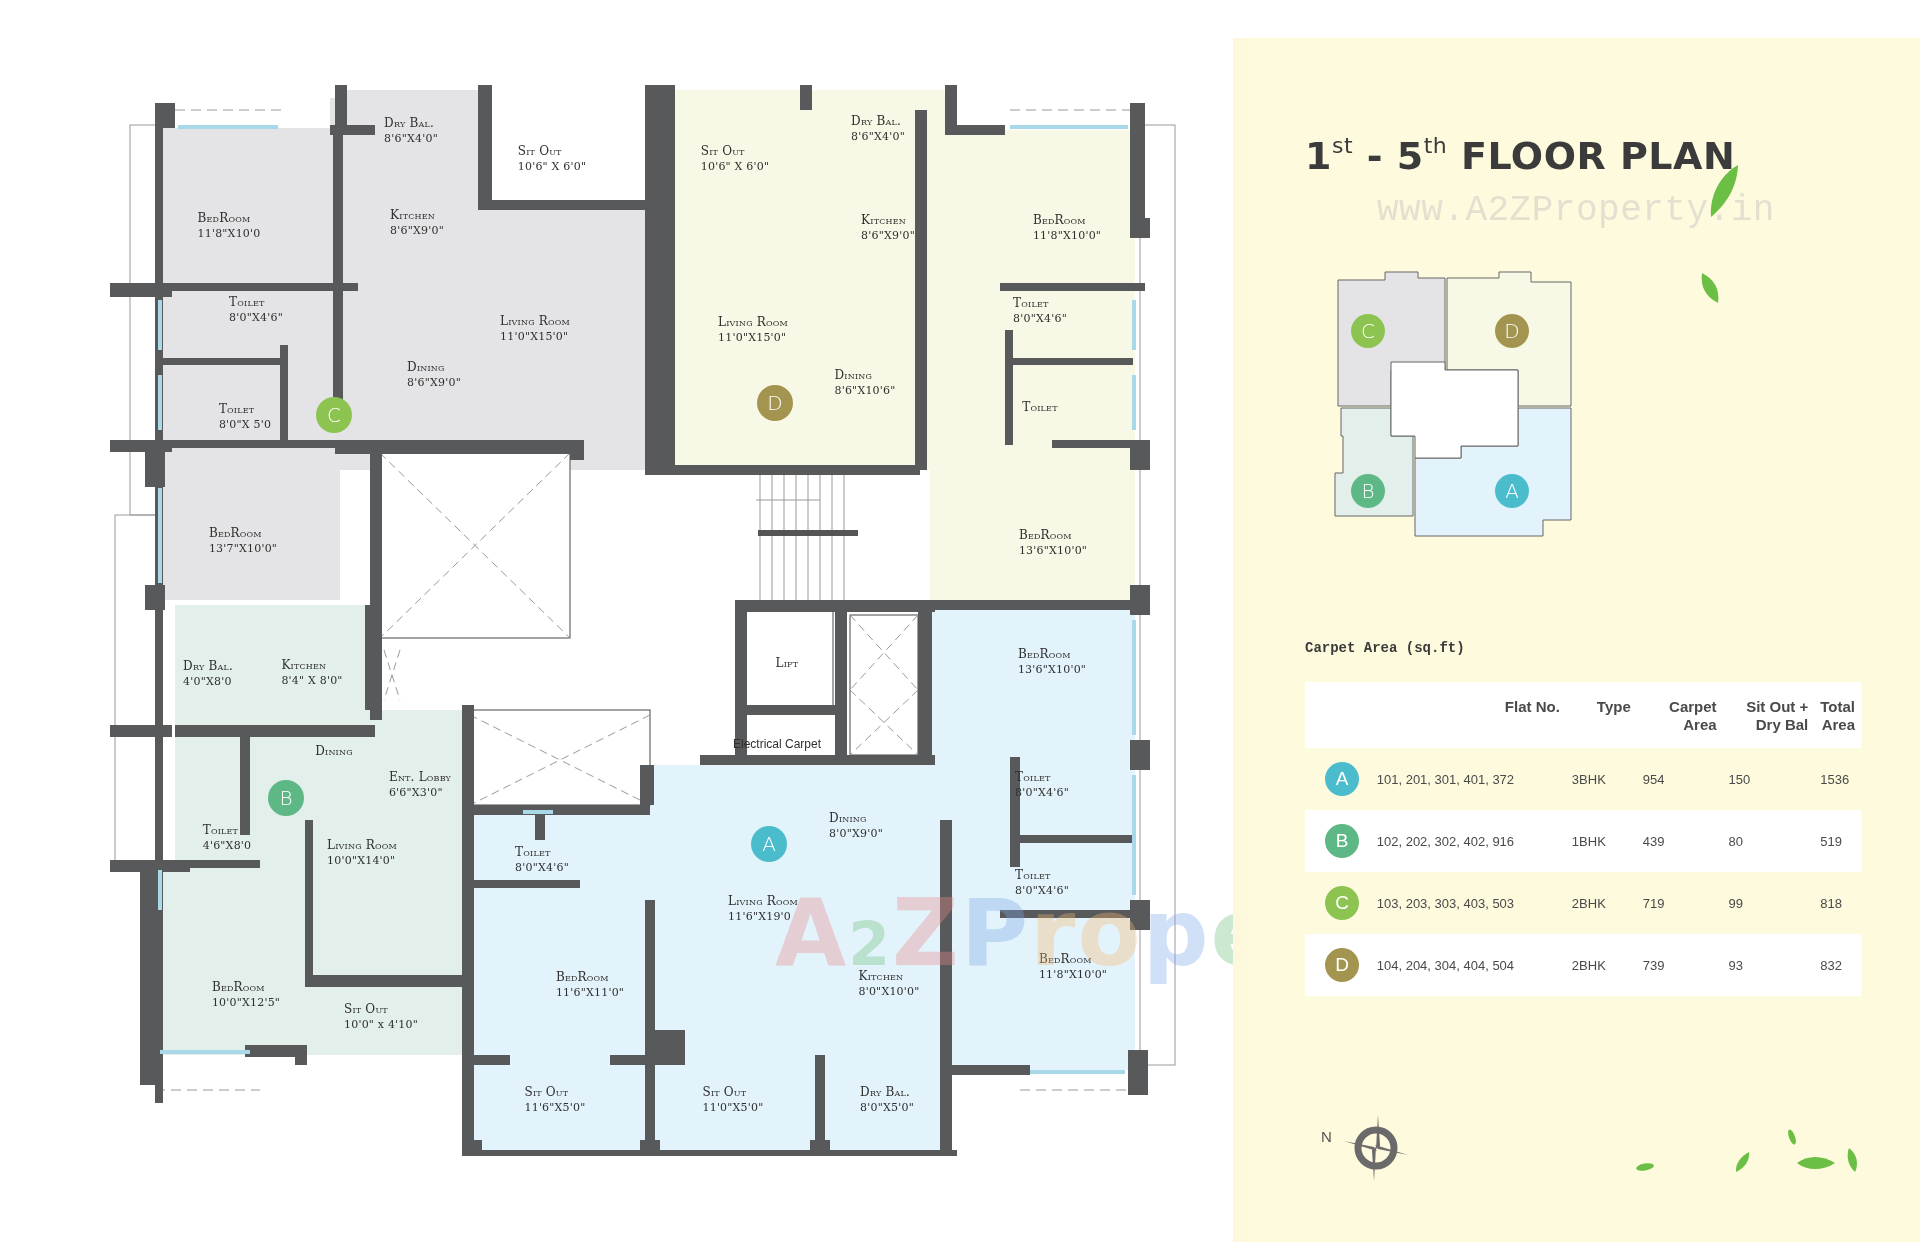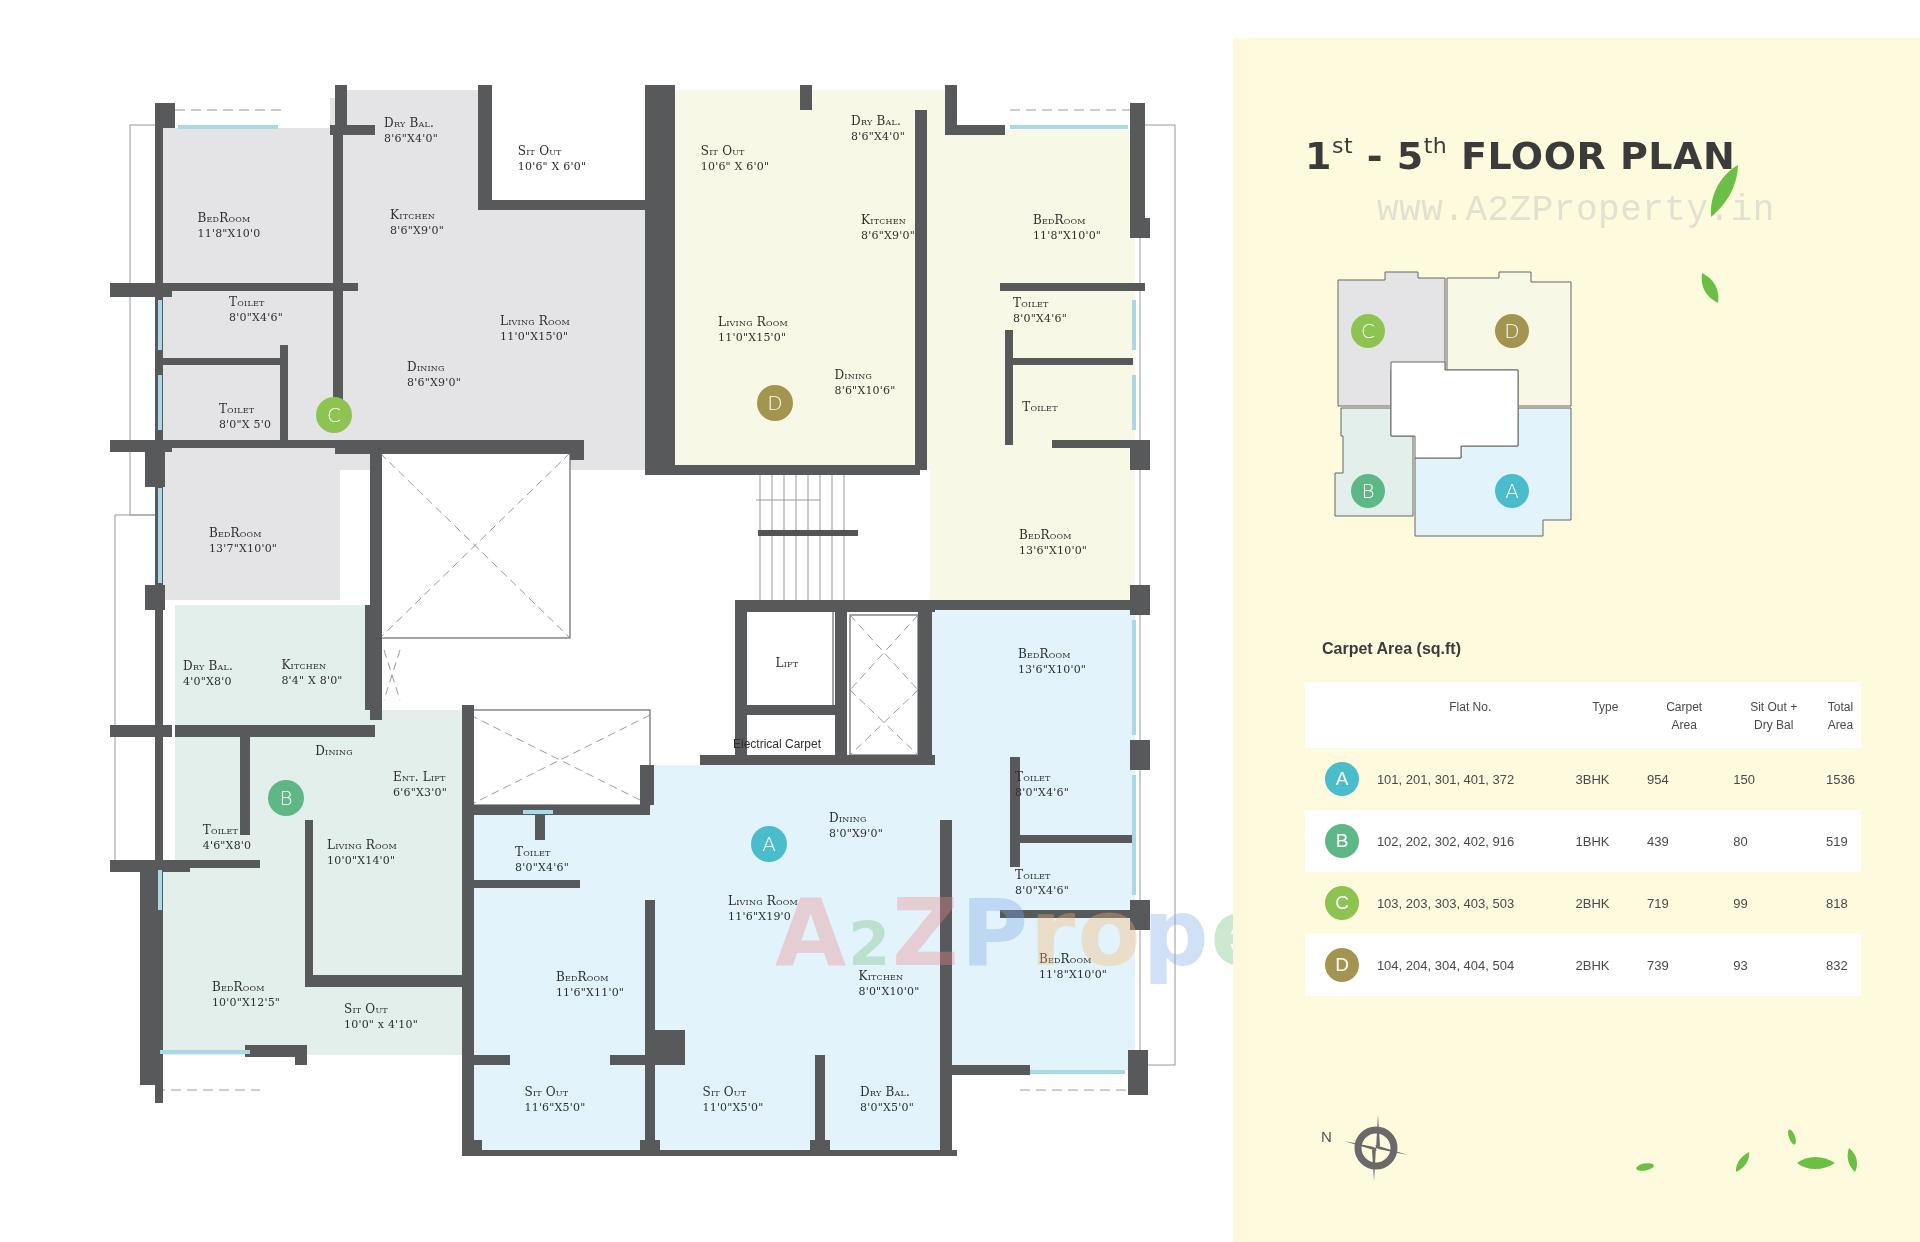--- a/index.html
+++ b/index.html
@@ -38,26 +38,26 @@
     position: absolute; left: 72px; top: 95px; font-size: 38px; font-weight: bold;
     color: #3b3b3b; letter-spacing: 0.5px; white-space: nowrap; font-family: "DejaVu Sans", sans-serif;
   }
   #page-title sup { font-size: 22px; font-weight: normal; vertical-align: 16px; }
   #watermark-url {
     position: absolute; left: 144px; top: 152px; font-size: 36px; color: #e4e0d0;
     white-space: nowrap; font-family: Liberation Mono, monospace; letter-spacing: 0.5px;
   }
   #keyplan { position: absolute; left: 90px; top: 232px; }
   #carpet-heading {
-    position: absolute; left: 89px; top: 602px; font-size: 16px; font-weight: bold; color: #3b3b3b;
-    font-family: Liberation Sans, sans-serif;
+    position: absolute; left: 72px; top: 602px; font-size: 14px; font-weight: bold; color: #3b3b3b;
+    font-family: Liberation Mono, monospace;
   }
   #carpet-table { position: absolute; left: 72px; top: 644px; width: 556px; border-collapse: collapse; }
   #carpet-table th {
-    font-size: 12px; font-weight: normal; color: #4a4a4a; text-align: center; vertical-align: top;
+    font-size: 15px; font-weight: bold; color: #4a4a4a; text-align: right; vertical-align: top;
     padding: 16px 6px 14px 6px; line-height: 18px; background: #ffffff;
   }
   #carpet-table td {
     font-size: 13px; color: #4a4a4a; padding: 0 6px; height: 62px; vertical-align: middle;
   }
   #carpet-table tr.row-odd td { background: transparent; }
   #carpet-table tr.row-even td { background: #ffffff; }
   .badge-cell { width: 54px; }
   .tbl-badge {
     display: inline-block; width: 34px; height: 34px; border-radius: 50%; color: #fff;
@@ -262,21 +262,21 @@
   <div class="room-label" style="left:865px;top:383px"><span>Dining</span><span class="dim">8'6"X10'6"</span></div>
   <div class="room-label" style="left:1040px;top:407px"><span>Toilet</span></div>
   <div class="room-label" style="left:1053px;top:543px"><span>BedRoom</span><span class="dim">13'6"X10'0"</span></div>
 
   <div class="room-label" style="left:787px;top:663px"><span>Lift</span></div>
   <div class="plain-label" style="left:777px;top:744px">Electrical Carpet</div>
 
   <div class="room-label" style="left:208px;top:674px"><span>Dry Bal.</span><span class="dim">4'0"X8'0</span></div>
   <div class="room-label" style="left:312px;top:673px"><span>Kitchen</span><span class="dim">8'4" X 8'0"</span></div>
   <div class="room-label" style="left:334px;top:751px"><span>Dining</span></div>
-  <div class="room-label" style="left:420px;top:785px"><span>Ent. Lift</span><span class="dim">6'6"X3'0"</span></div>
+  <div class="room-label" style="left:420px;top:785px"><span>Ent. Lobby</span><span class="dim">6'6"X3'0"</span></div>
   <div class="room-label" style="left:227px;top:838px"><span>Toilet</span><span class="dim">4'6"X8'0</span></div>
   <div class="room-label" style="left:362px;top:853px"><span>Living Room</span><span class="dim">10'0"X14'0"</span></div>
   <div class="room-label" style="left:246px;top:995px"><span>BedRoom</span><span class="dim">10'0"X12'5"</span></div>
   <div class="room-label" style="left:381px;top:1017px"><span>Sit Out</span><span class="dim">10'0" x 4'10"</span></div>
 
   <div class="room-label" style="left:1052px;top:662px"><span>BedRoom</span><span class="dim">13'6"X10'0"</span></div>
   <div class="room-label" style="left:856px;top:826px"><span>Dining</span><span class="dim">8'0"X9'0"</span></div>
   <div class="room-label" style="left:1042px;top:785px"><span>Toilet</span><span class="dim">8'0"X4'6"</span></div>
   <div class="room-label" style="left:1042px;top:883px"><span>Toilet</span><span class="dim">8'0"X4'6"</span></div>
   <div class="room-label" style="left:542px;top:860px"><span>Toilet</span><span class="dim">8'0"X4'6"</span></div>

